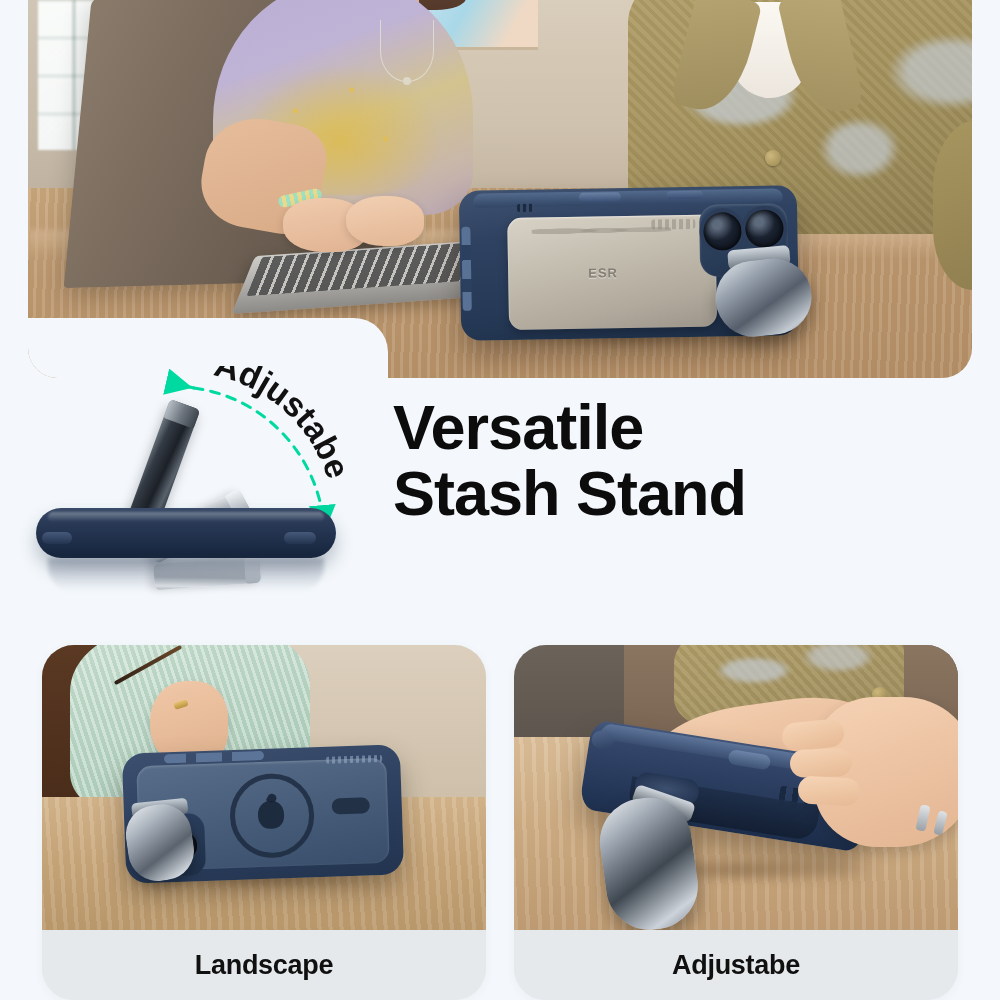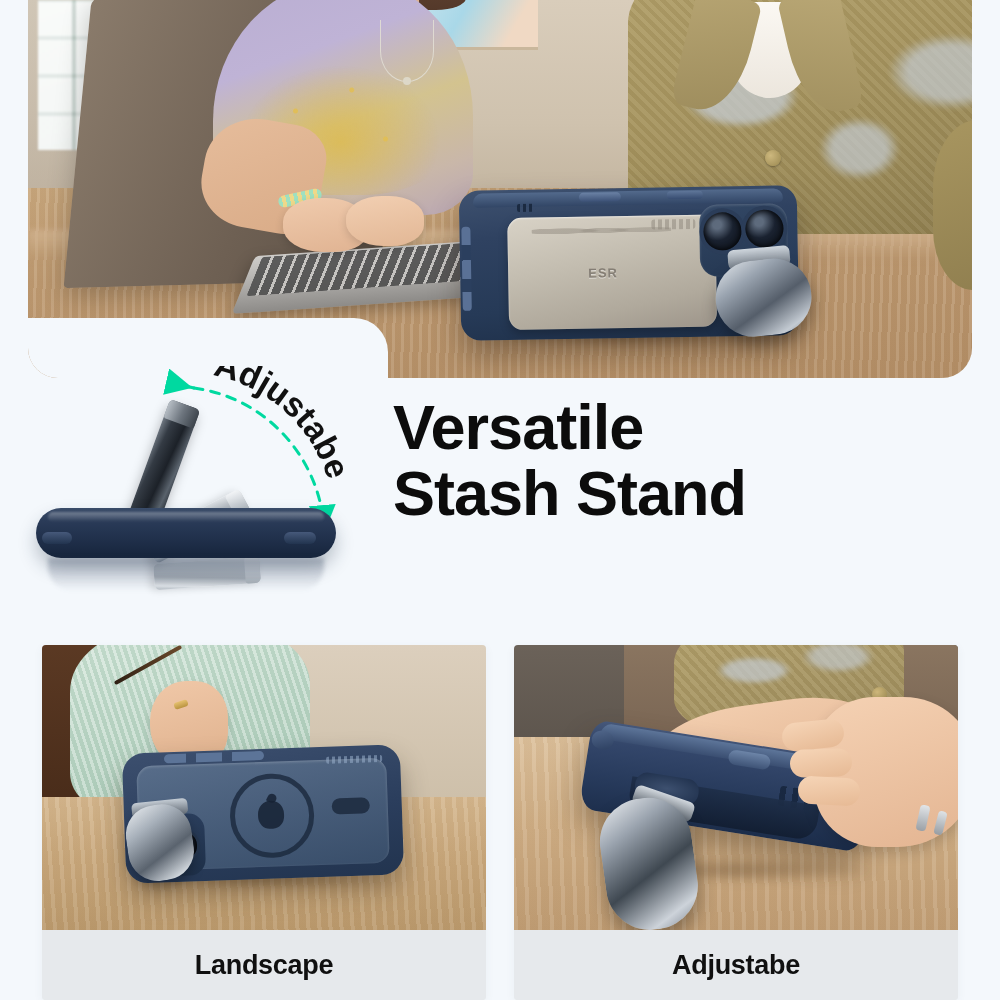--- a/index.html
+++ b/index.html
@@ -370,21 +370,21 @@
   }
   .subhead {
     margin-top:22px; font-size:25px; color:#1d1d1f; font-weight:400;
     letter-spacing:-.2px; white-space:nowrap;
   }
 
   
   .cards { position:absolute; left:0; top:645px; width:1000px; height:355px; }
   .card {
     position:absolute; top:0; width:444px; height:355px;
-    border-radius:4px; overflow:hidden;
+    border-radius:32px; overflow:hidden;
     background:#e6e9ec;
     box-shadow:0 2px 10px rgba(60,80,110,.06);
   }
   .card.left  { left:42px; }
   .card.right { left:514px; }
   .card-photo { position:absolute; left:0; top:0; width:100%; height:285px; overflow:hidden; }
   .card-cap {
     position:absolute; left:0; bottom:0; width:100%; height:70px;
     background:#e6e9ec; display:flex; align-items:center; justify-content:center;
     font-size:27px; font-weight:700; color:#101010; letter-spacing:-.3px;

